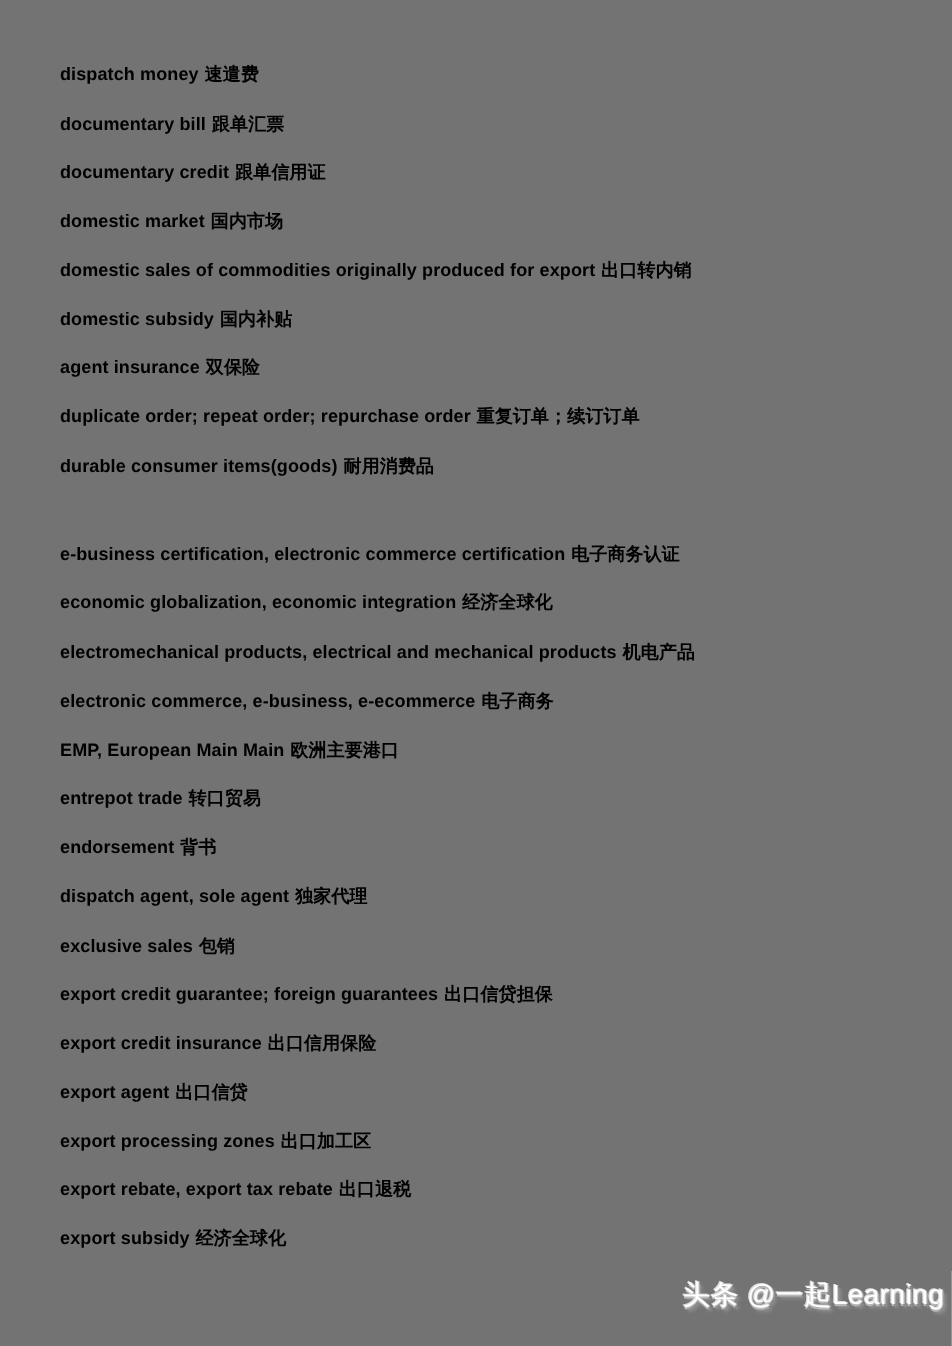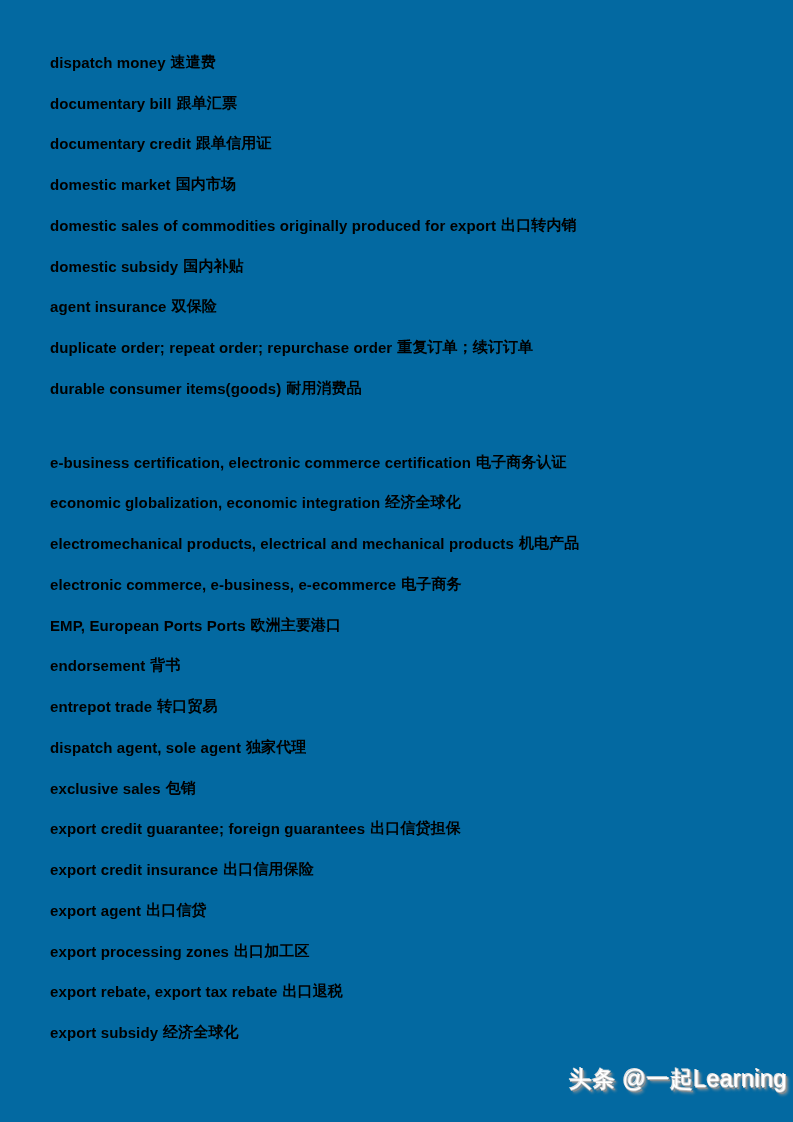--- a/index.html
+++ b/index.html
@@ -10,21 +10,21 @@
     width: 793px;
     height: 1122px;
     background: #ffffff;
     position: relative;
     overflow: hidden;
     font-family: "Liberation Sans", "DejaVu Sans", sans-serif;
   }
   .page {
     position: absolute;
     inset: 0;
-    background: #0369a1;
+    background: #737373;
   }
   .glossary-list {
     position: absolute;
     top: 42px;
     left: 50px;
     right: 8px;
   }
   .entry {
     margin: 0;
     height: 40.75px;
@@ -127,32 +127,32 @@
         <span class="term">electromechanical products, electrical and mechanical products</span>
         <span class="translation">机电产品</span>
       </p>
 
       <p class="entry">
         <span class="term">electronic commerce, e-business, e-ecommerce</span>
         <span class="translation">电子商务</span>
       </p>
 
       <p class="entry">
-        <span class="term">EMP, European Ports Ports</span>
+        <span class="term">EMP, European Main Main</span>
         <span class="translation">欧洲主要港口</span>
+      </p>
+
+      <p class="entry">
+        <span class="term">entrepot trade</span>
+        <span class="translation">转口贸易</span>
       </p>
 
       <p class="entry">
         <span class="term">endorsement</span>
         <span class="translation">背书</span>
-      </p>
-
-      <p class="entry">
-        <span class="term">entrepot trade</span>
-        <span class="translation">转口贸易</span>
       </p>
 
       <p class="entry">
         <span class="term">dispatch agent, sole agent</span>
         <span class="translation">独家代理</span>
       </p>
 
       <p class="entry">
         <span class="term">exclusive sales</span>
         <span class="translation">包销</span>

